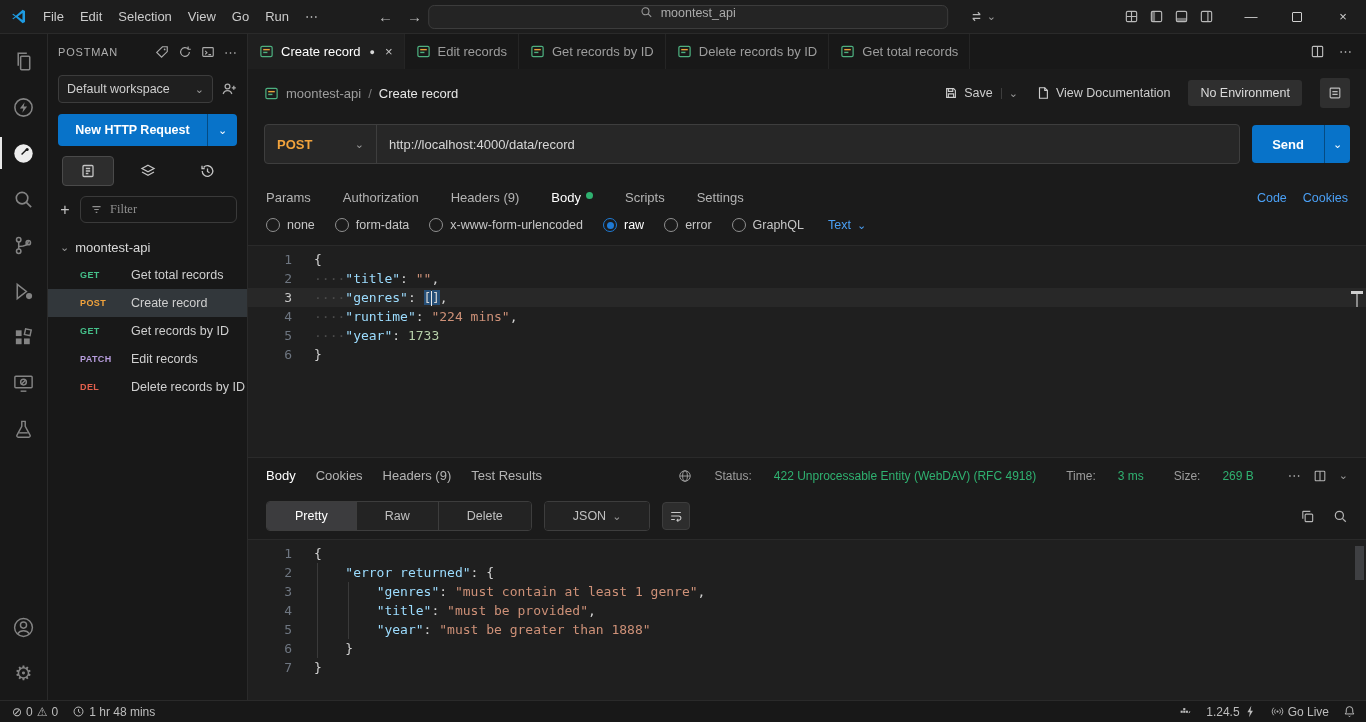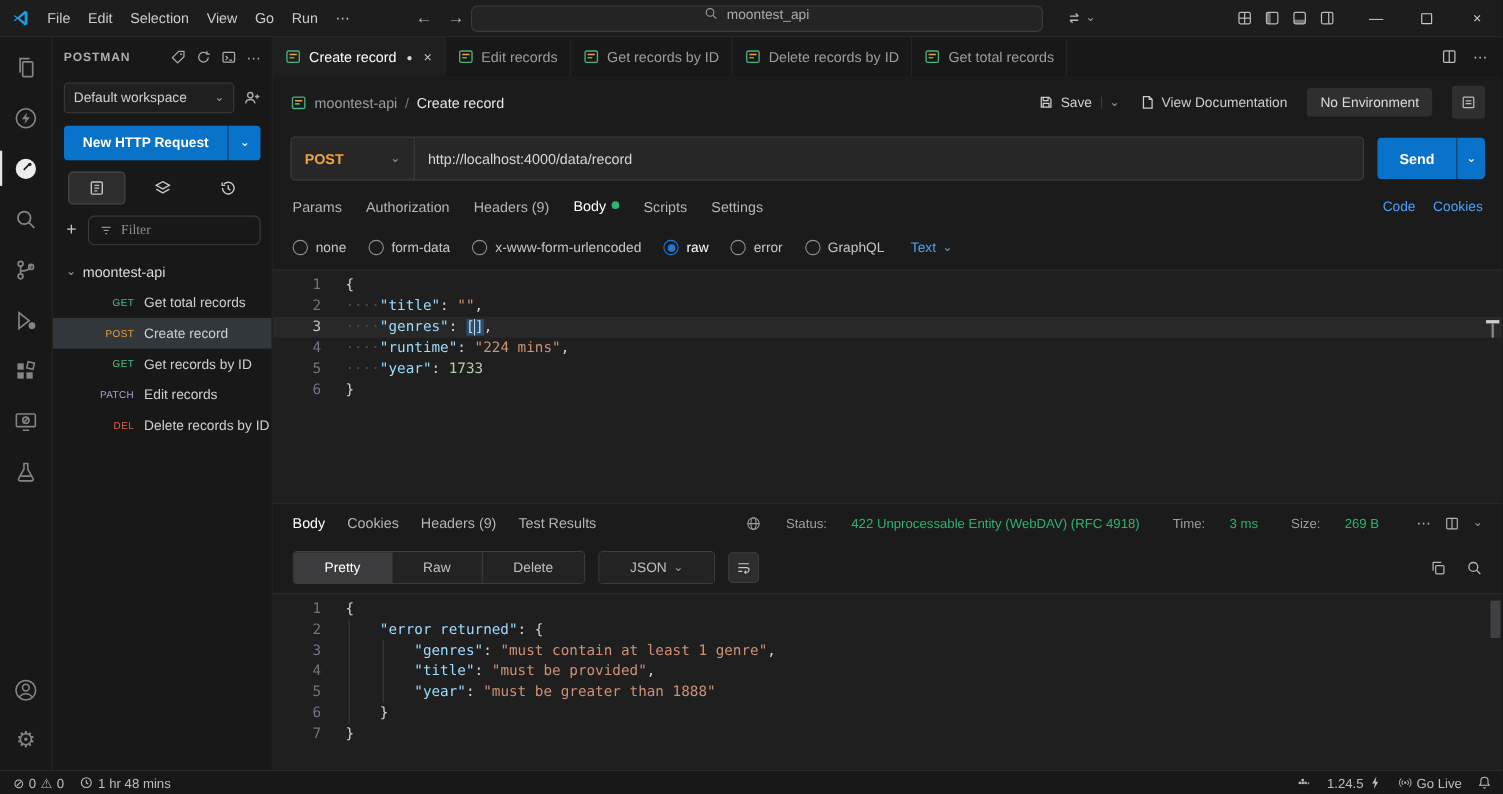--- a/index.html
+++ b/index.html
@@ -28,21 +28,21 @@
   .ab-item{width:48px;height:46px;display:grid;place-items:center;color:#848484;position:relative}
   .ab-item svg{width:23px;height:23px}
   .ab-item.active{color:#ededed}
   .ab-item.active::before{content:'';position:absolute;left:0;top:7px;bottom:7px;width:2px;background:#e7e7e7}
   .ab-bottom{margin-top:auto;display:flex;flex-direction:column;align-items:center}
   .gear-glyph{font-size:20px;line-height:1}
 
   
   .sidebar{width:200px;flex:none;background:#181818;border-right:1px solid #2a2a2a;display:flex;flex-direction:column;min-height:0}
   .pm-header{height:36px;display:flex;align-items:center;padding:0 10px;gap:8px}
-  .pm-brand{font-size:11px;font-weight:700;letter-spacing:.8px;color:#aeaeae}
+  .pm-brand{font-size:11px;font-weight:400;letter-spacing:.8px;color:#aeaeae}
   .pm-h-icons{margin-left:auto;display:flex;align-items:center;gap:9px;color:#ababab}
   .pm-h-icons svg{width:14px;height:14px}
   .ws-row{display:flex;align-items:center;gap:8px;padding:5px 10px 7px}
   .ws-select{flex:1;height:28px;border:1px solid #3c3c3c;border-radius:4px;background:#1f1f1f;display:flex;align-items:center;justify-content:space-between;padding:0 8px;font-size:12.5px;color:#cfcfcf}
   .person-add{color:#ababab}
   .new-req{margin:4px 10px 10px;height:32px;display:flex;border-radius:4px;overflow:hidden}
   .new-req-main{flex:1;background:#0873c9;color:#fff;font-weight:700;font-size:12.5px;display:grid;place-items:center}
   .new-req-chev{width:30px;background:#0873c9;border-left:1px solid rgba(0,0,0,.35);display:grid;place-items:center;color:#fff}
   .side-tools{display:flex;justify-content:space-between;padding:0 14px;margin-bottom:10px}
   .side-tool{width:52px;height:30px;display:grid;place-items:center;color:#c4c4c4;border-radius:4px}
@@ -50,21 +50,21 @@
   .side-tool svg{width:16px;height:16px}
   .filter-row{display:flex;align-items:center;gap:8px;padding:0 10px;margin-bottom:10px}
   .plus-btn{color:#c4c4c4;font-size:16px;width:14px;text-align:center}
   .filter-box{flex:1;height:27px;border:1px solid #3a3a3a;border-radius:6px;display:flex;align-items:center;gap:7px;padding:0 9px;color:#8f8f8f}
   .filter-box input{background:transparent;border:none;outline:none;color:#bbb;font-size:12.5px;width:100%;font-family:Liberation Serif, serif}
   .filter-box input::placeholder{color:#8f8f8f}
   .tree{flex:1;overflow:hidden}
   .tree-coll{height:28px;display:flex;align-items:center;gap:6px;padding-left:12px;color:#dadada;font-size:13px}
   .tree-item{height:28px;display:flex;align-items:center;padding-left:32px;color:#cfcfcf;font-size:12.5px;cursor:default}
   .tree-item.selected{background:#32373b}
-  .m-badge{width:42px;text-align:right;margin-right:9px;font-size:9px;font-weight:400;letter-spacing:.4px}
+  .m-badge{width:42px;text-align:left;margin-right:9px;font-size:9px;font-weight:700;letter-spacing:.4px}
   .m-get{color:#45c08a}.m-post{color:#f2a33c}.m-patch{color:#b79ddd}.m-del{color:#e3604d}
   .m-post-big{color:#f2a33c;font-weight:700}
 
   
   .editor-col{flex:1;display:flex;flex-direction:column;min-width:0;min-height:0}
   .tabbar{height:35px;flex:none;display:flex;align-items:stretch;background:#181818}
   .tab{display:flex;align-items:center;gap:7px;padding:0 11px;border-right:1px solid #252525;color:#9d9d9d;font-size:13px}
   .tab.active{background:#1f1f1f;color:#fff}
   .tab-icon svg{width:15px;height:15px}
   .dirty{font-size:9px;color:#d8d8d8;margin-left:2px}
@@ -85,21 +85,21 @@
   .env-quick{width:30px;height:30px;background:#2f2f2f;border-radius:3px;display:grid;place-items:center;color:#bdbdbd}
 
   .request-bar{flex:none;height:54px;padding:7px 16px;display:flex;align-items:center;gap:12px}
   .url-box{flex:1;height:40px;border:1px solid #3e3e3e;background:#272727;border-radius:4px;display:flex;align-items:center}
   .method-sel{width:112px;height:100%;display:flex;align-items:center;justify-content:space-between;padding:0 12px;border-right:1px solid #3e3e3e;font-size:13px}
   .url-input{flex:1;background:transparent;border:none;outline:none;color:#d6d6d6;font-size:13px;padding:0 12px;font-family:"Liberation Sans",sans-serif}
   .send-btn{height:38px;display:flex;border-radius:4px;overflow:hidden}
   .send-main{background:#0873c9;color:#fff;font-weight:700;font-size:13px;display:grid;place-items:center;padding:0 20px}
   .send-chev{background:#0873c9;border-left:1px solid rgba(0,0,0,.35);width:26px;display:grid;place-items:center;color:#fff}
 
-  .req-tabs{flex:none;height:34px;display:flex;align-items:center;gap:22px;padding:0 18px;color:#b4b4b4;font-size:13px}
+  .req-tabs{flex:none;height:34px;display:flex;align-items:flex-end;gap:32px;padding:0 18px;color:#b4b4b4;font-size:13px}
   .req-tab.active{color:#fff}
   .dot-g{display:inline-block;width:7px;height:7px;border-radius:50%;background:#2fb170;margin-left:5px;margin-bottom:6px;vertical-align:middle}
   .req-links{margin-left:auto;display:flex;gap:16px;color:#4ba0f5;font-size:12.5px}
 
   .radio-row{flex:none;height:40px;display:flex;align-items:center;gap:20px;padding:0 18px;color:#c6c6c6;font-size:12.5px}
   .radio-opt{display:flex;align-items:center;gap:7px}
   .radio{width:14px;height:14px;border:1.5px solid #8f8f8f;border-radius:50%;position:relative;flex:none}
   .radio.sel{border-color:#1f7ad4}
   .radio.sel::after{content:'';position:absolute;inset:2.5px;background:#1f7ad4;border-radius:50%}
   .radio-opt.sel-label{color:#fff}

